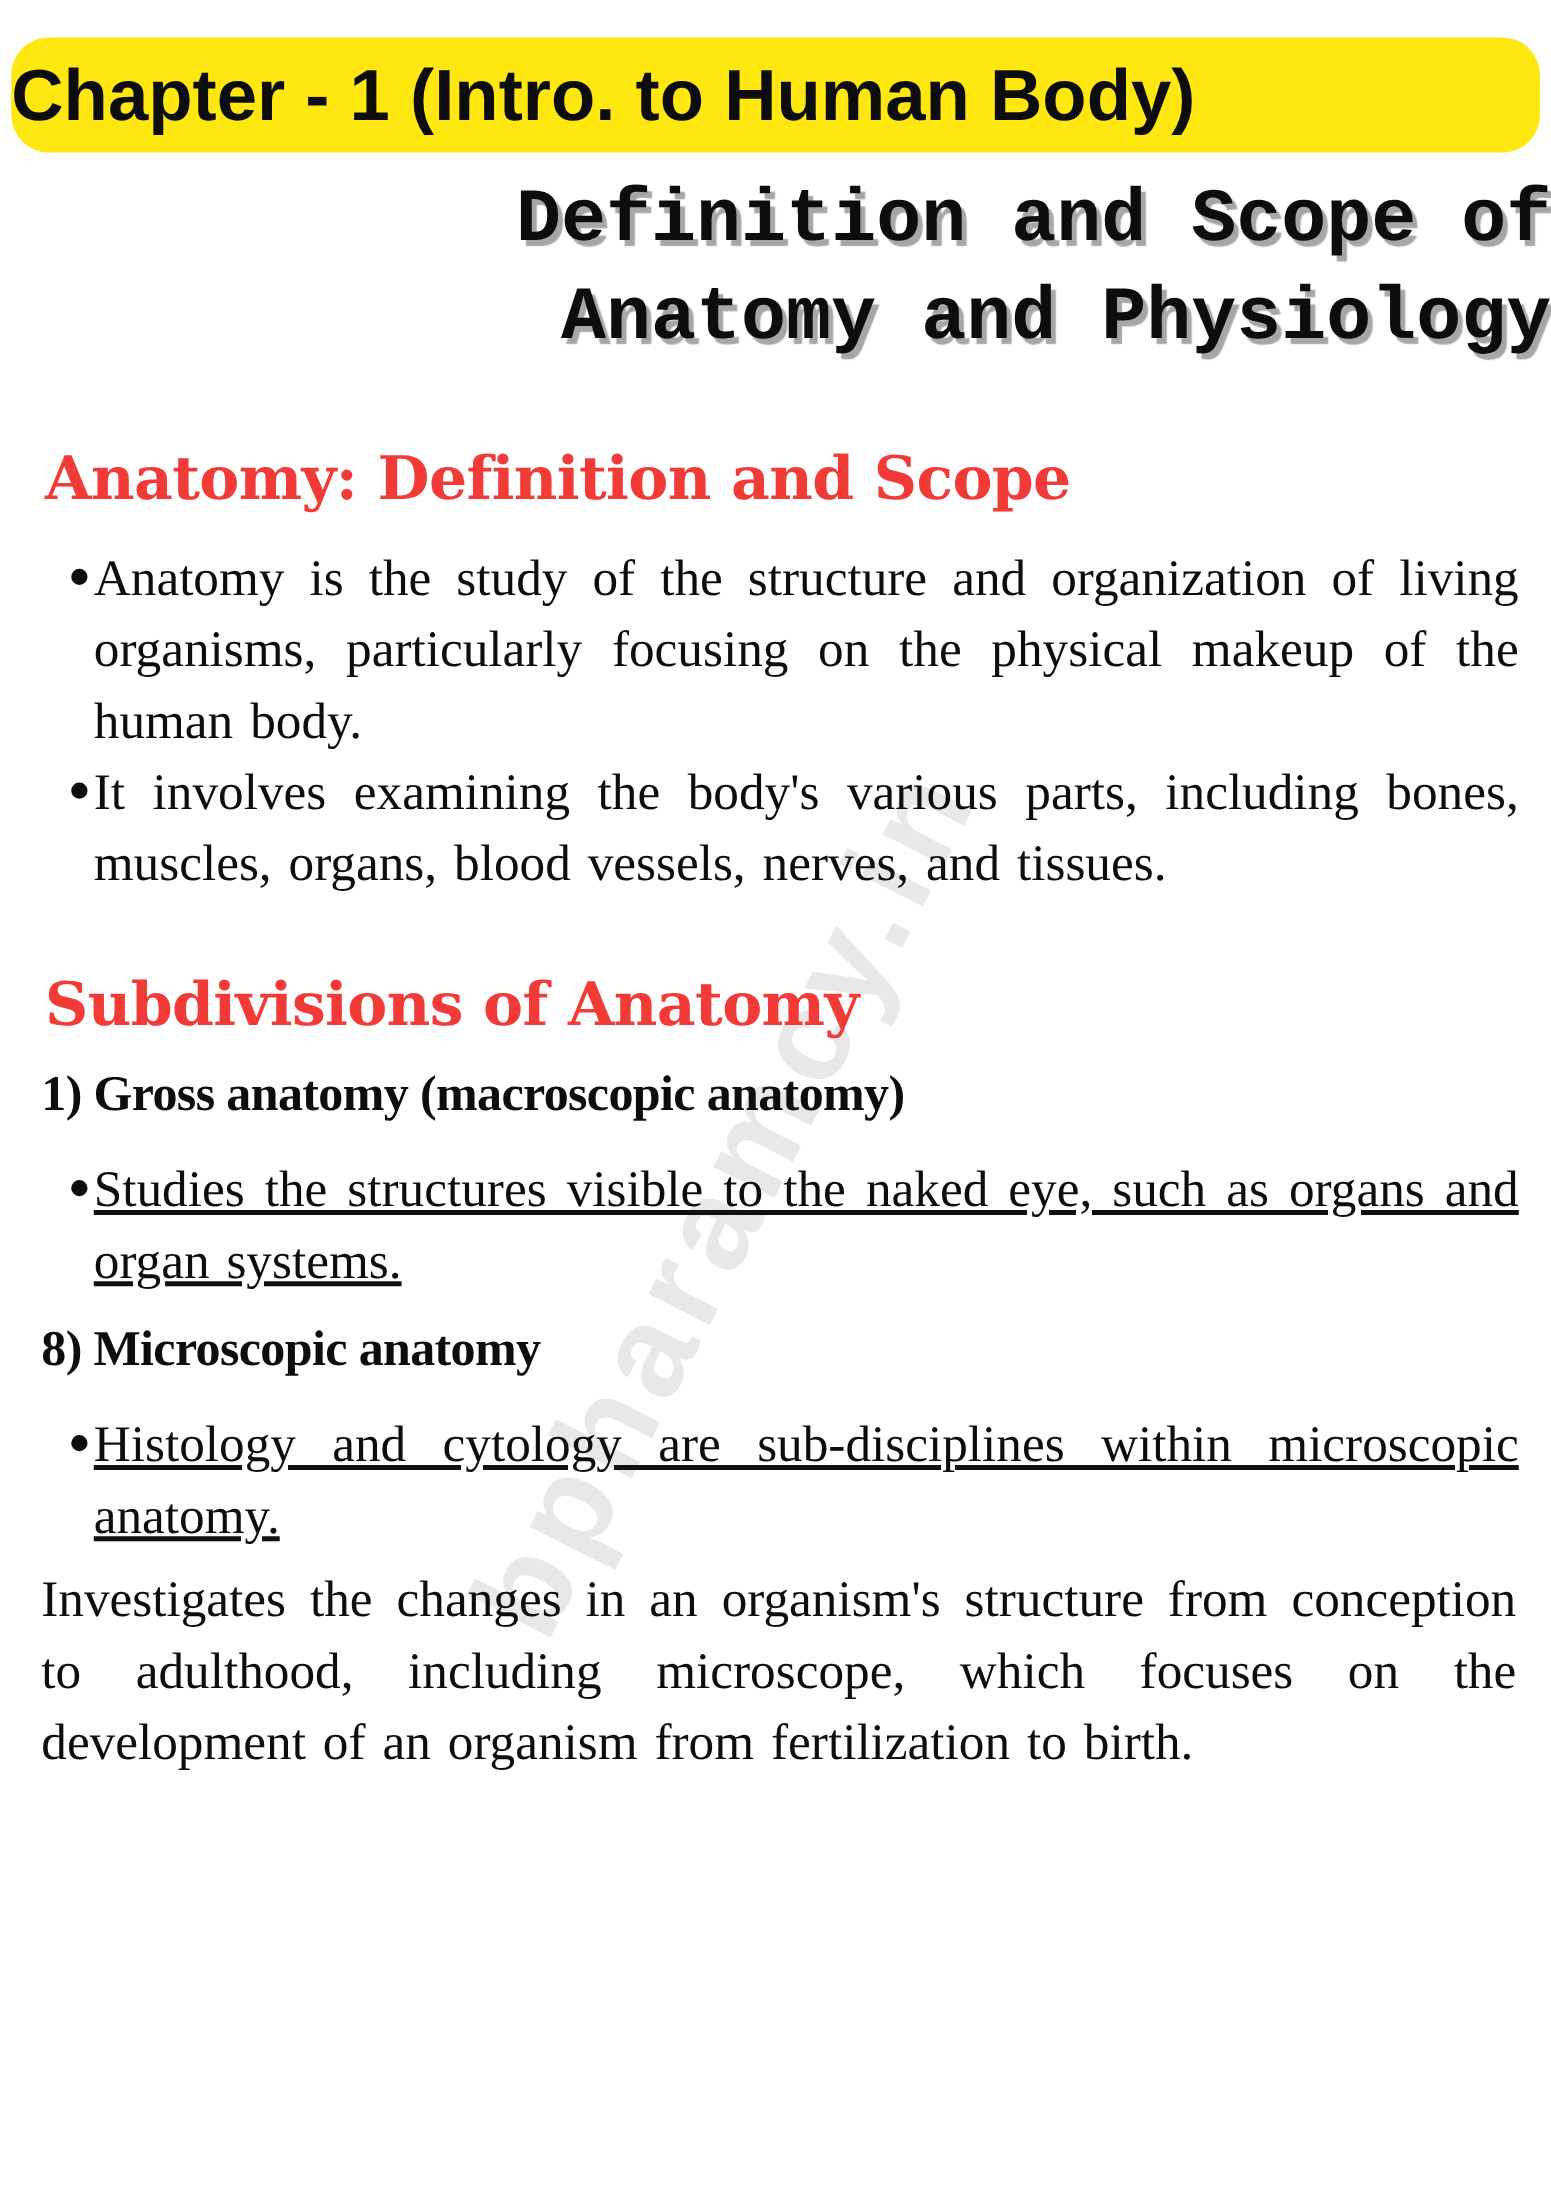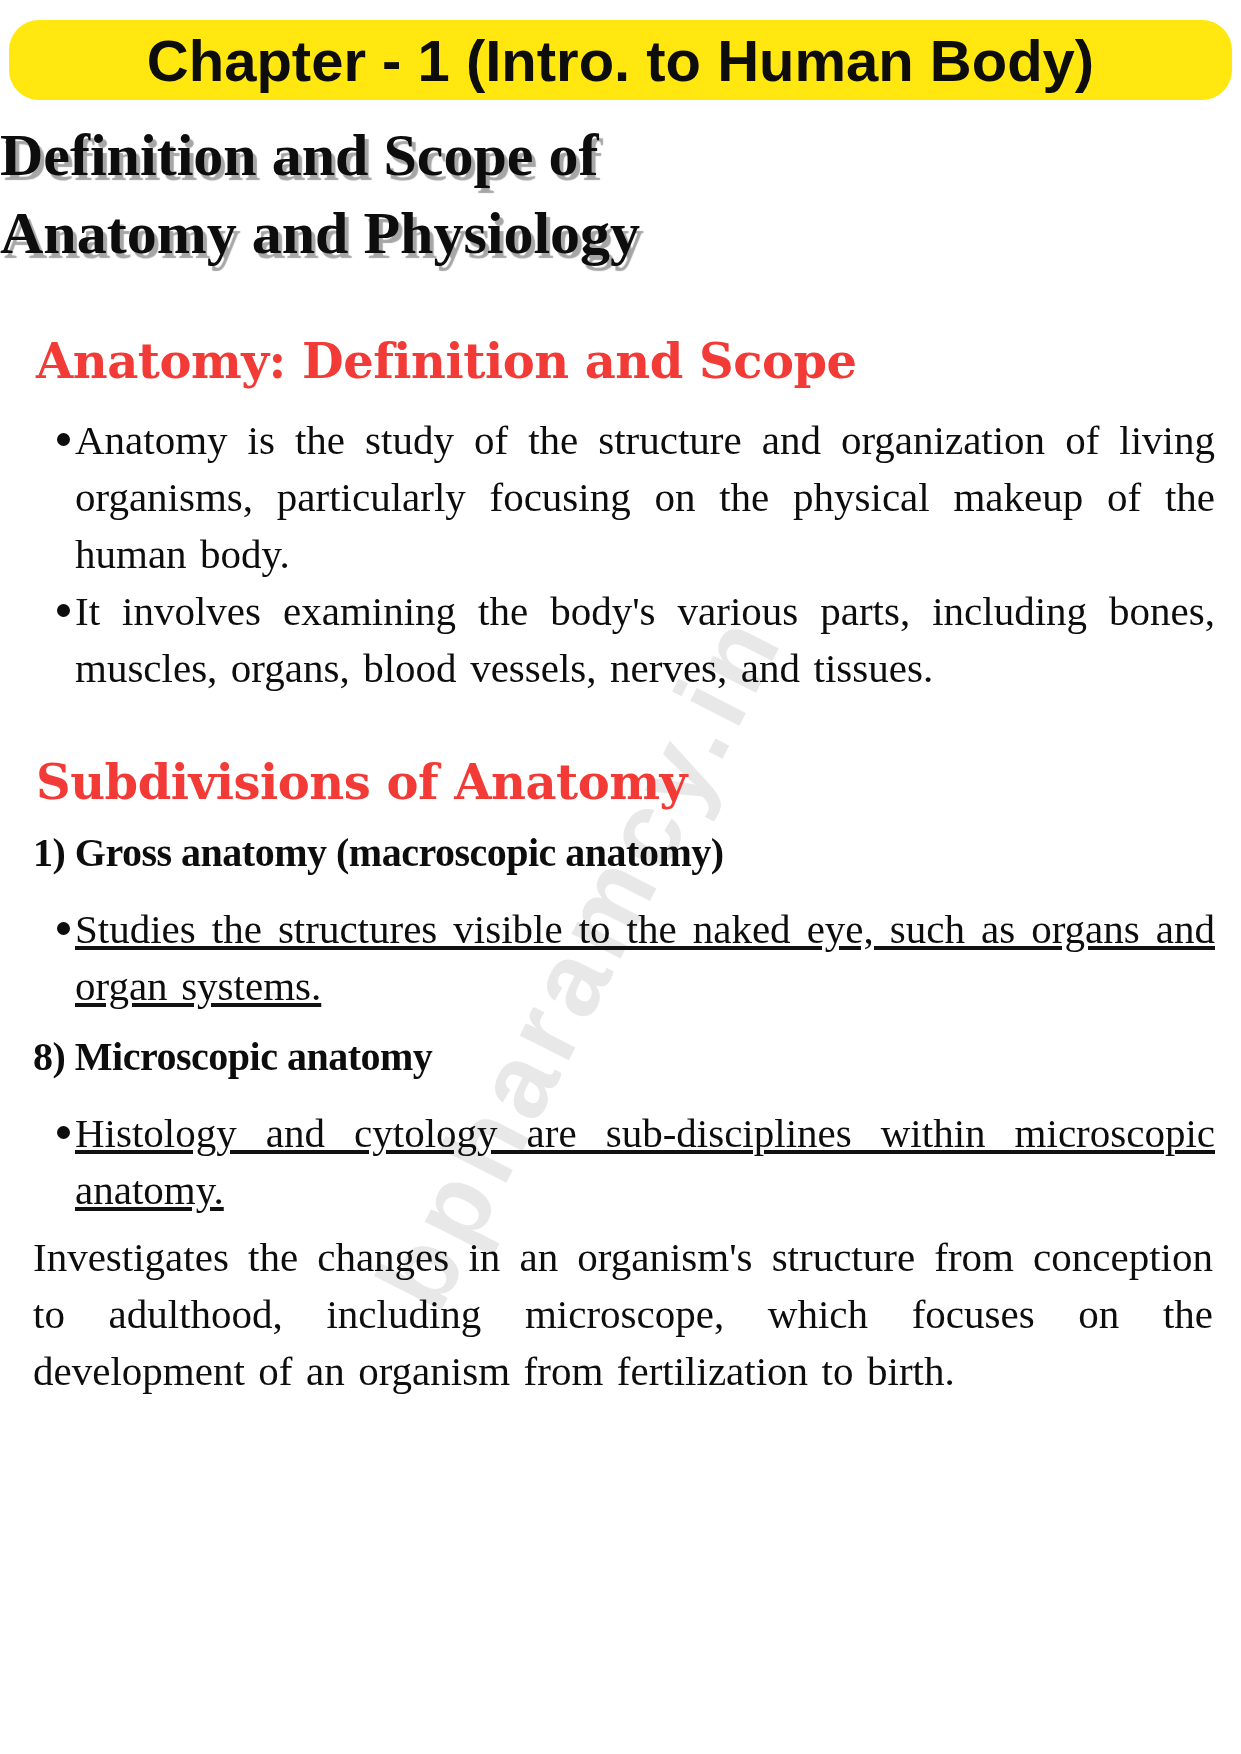--- a/index.html
+++ b/index.html
@@ -21,39 +21,39 @@
     font-size:104px;
     letter-spacing:8px;
     color:#e8e8e8;
     white-space:nowrap;
     z-index:0;
     user-select:none;
   }
   .content{position:relative;z-index:1;}
   
   .banner{
-    margin:20px 9px 0 9px;
-    height:80px;
+    margin:30px 9px 0 9px;
+    height:92px;
     background:#ffe70f;
     border-radius:30px;
-    display:flex;align-items:center;justify-content:center;
+    display:flex;align-items:center;
   }
   .banner-text{
     font-family:"Liberation Sans", sans-serif;
     font-weight:900;
     font-size:58px;
     letter-spacing:0px;
     color:#0d0d0d;
     white-space:nowrap;
   }
   
   .title{
     margin-top:16px;
-    text-align:left;
-    font-family:Liberation Serif, serif;
+    text-align:right;
+    font-family:Liberation Mono, monospace;
     font-weight:900;
     font-size:60px;
     line-height:78px;
     color:#0d0d0d;
     text-shadow:4px 5px 1px #a6a6a6;
   }
   
   .h2red{
     margin:56px 26px 0 36px;
     font-family:"DejaVu Serif", serif;

